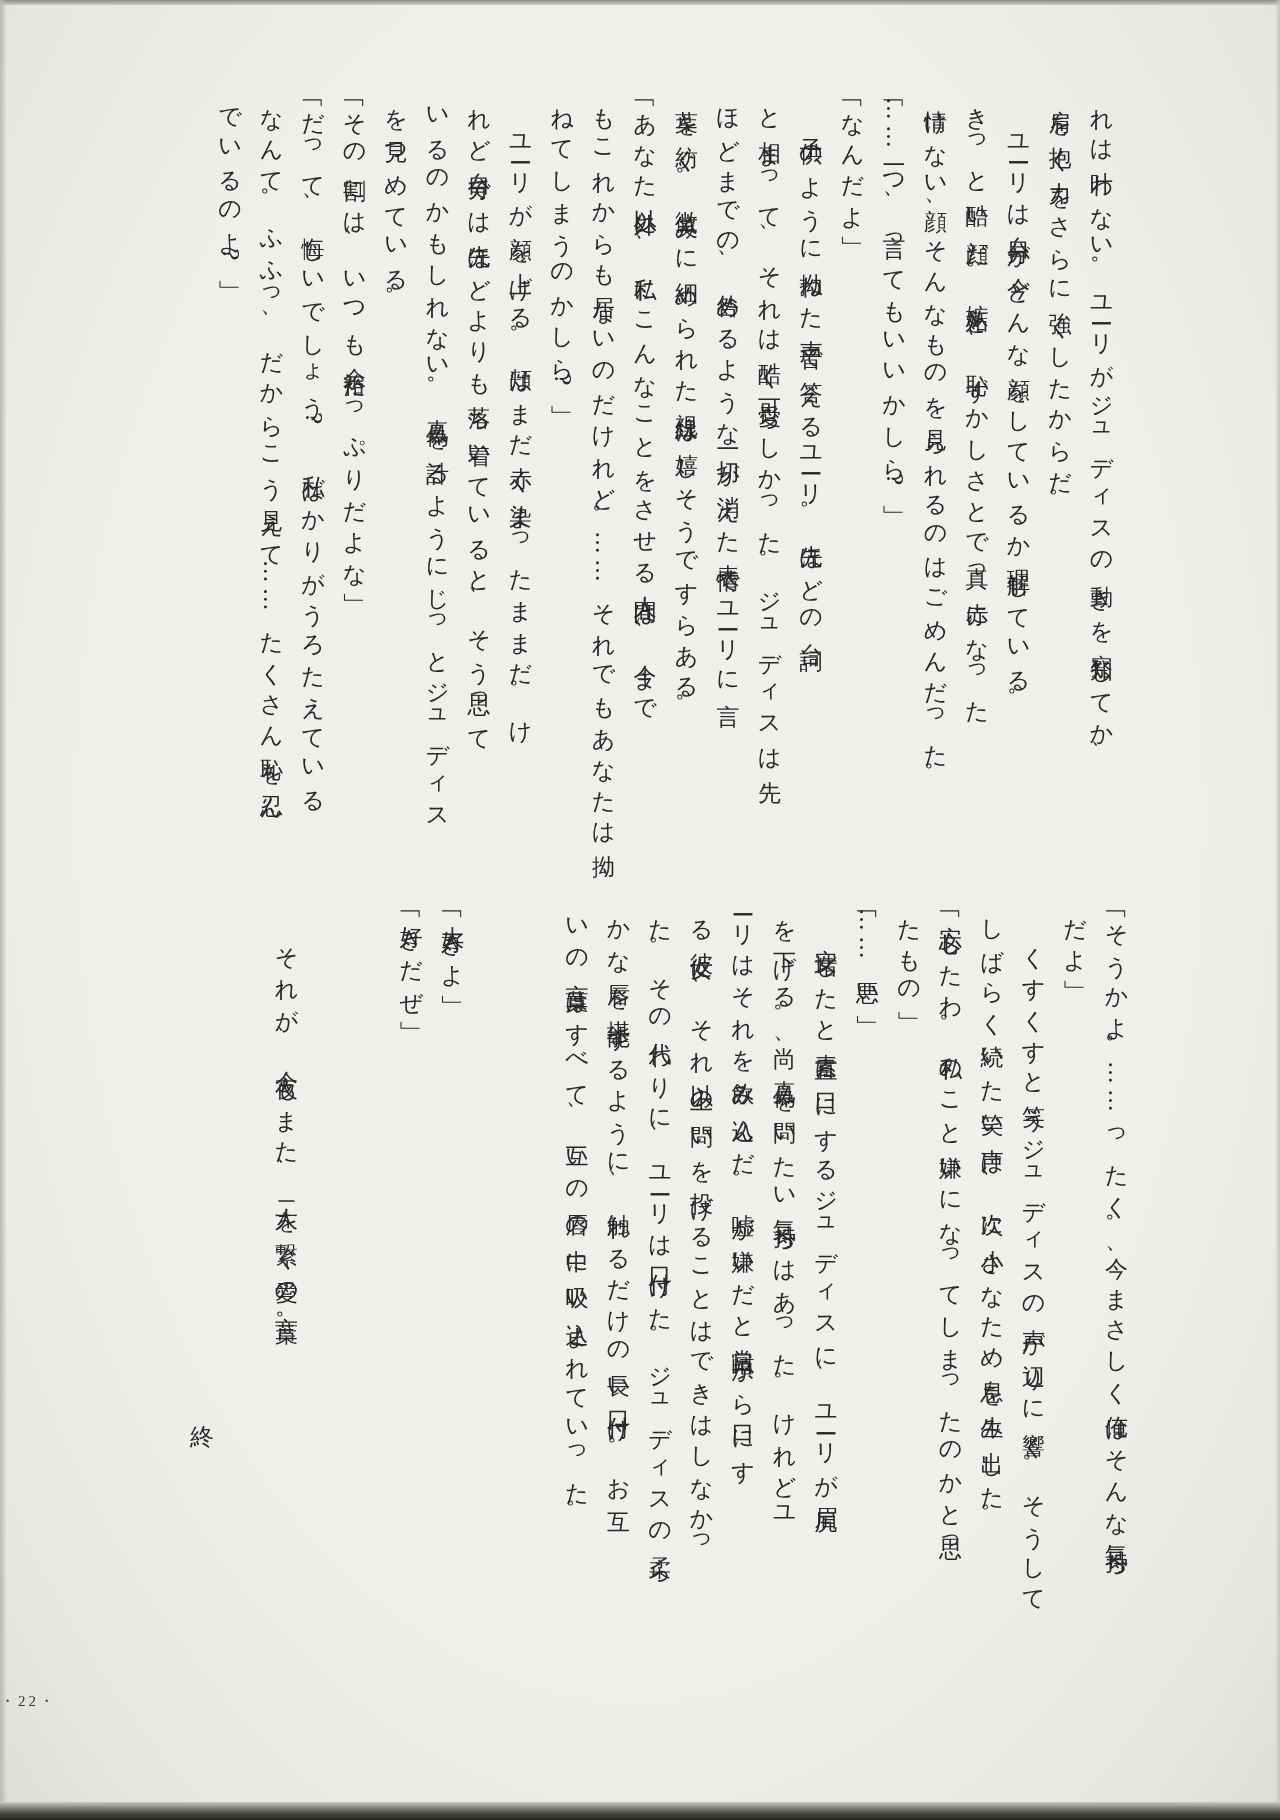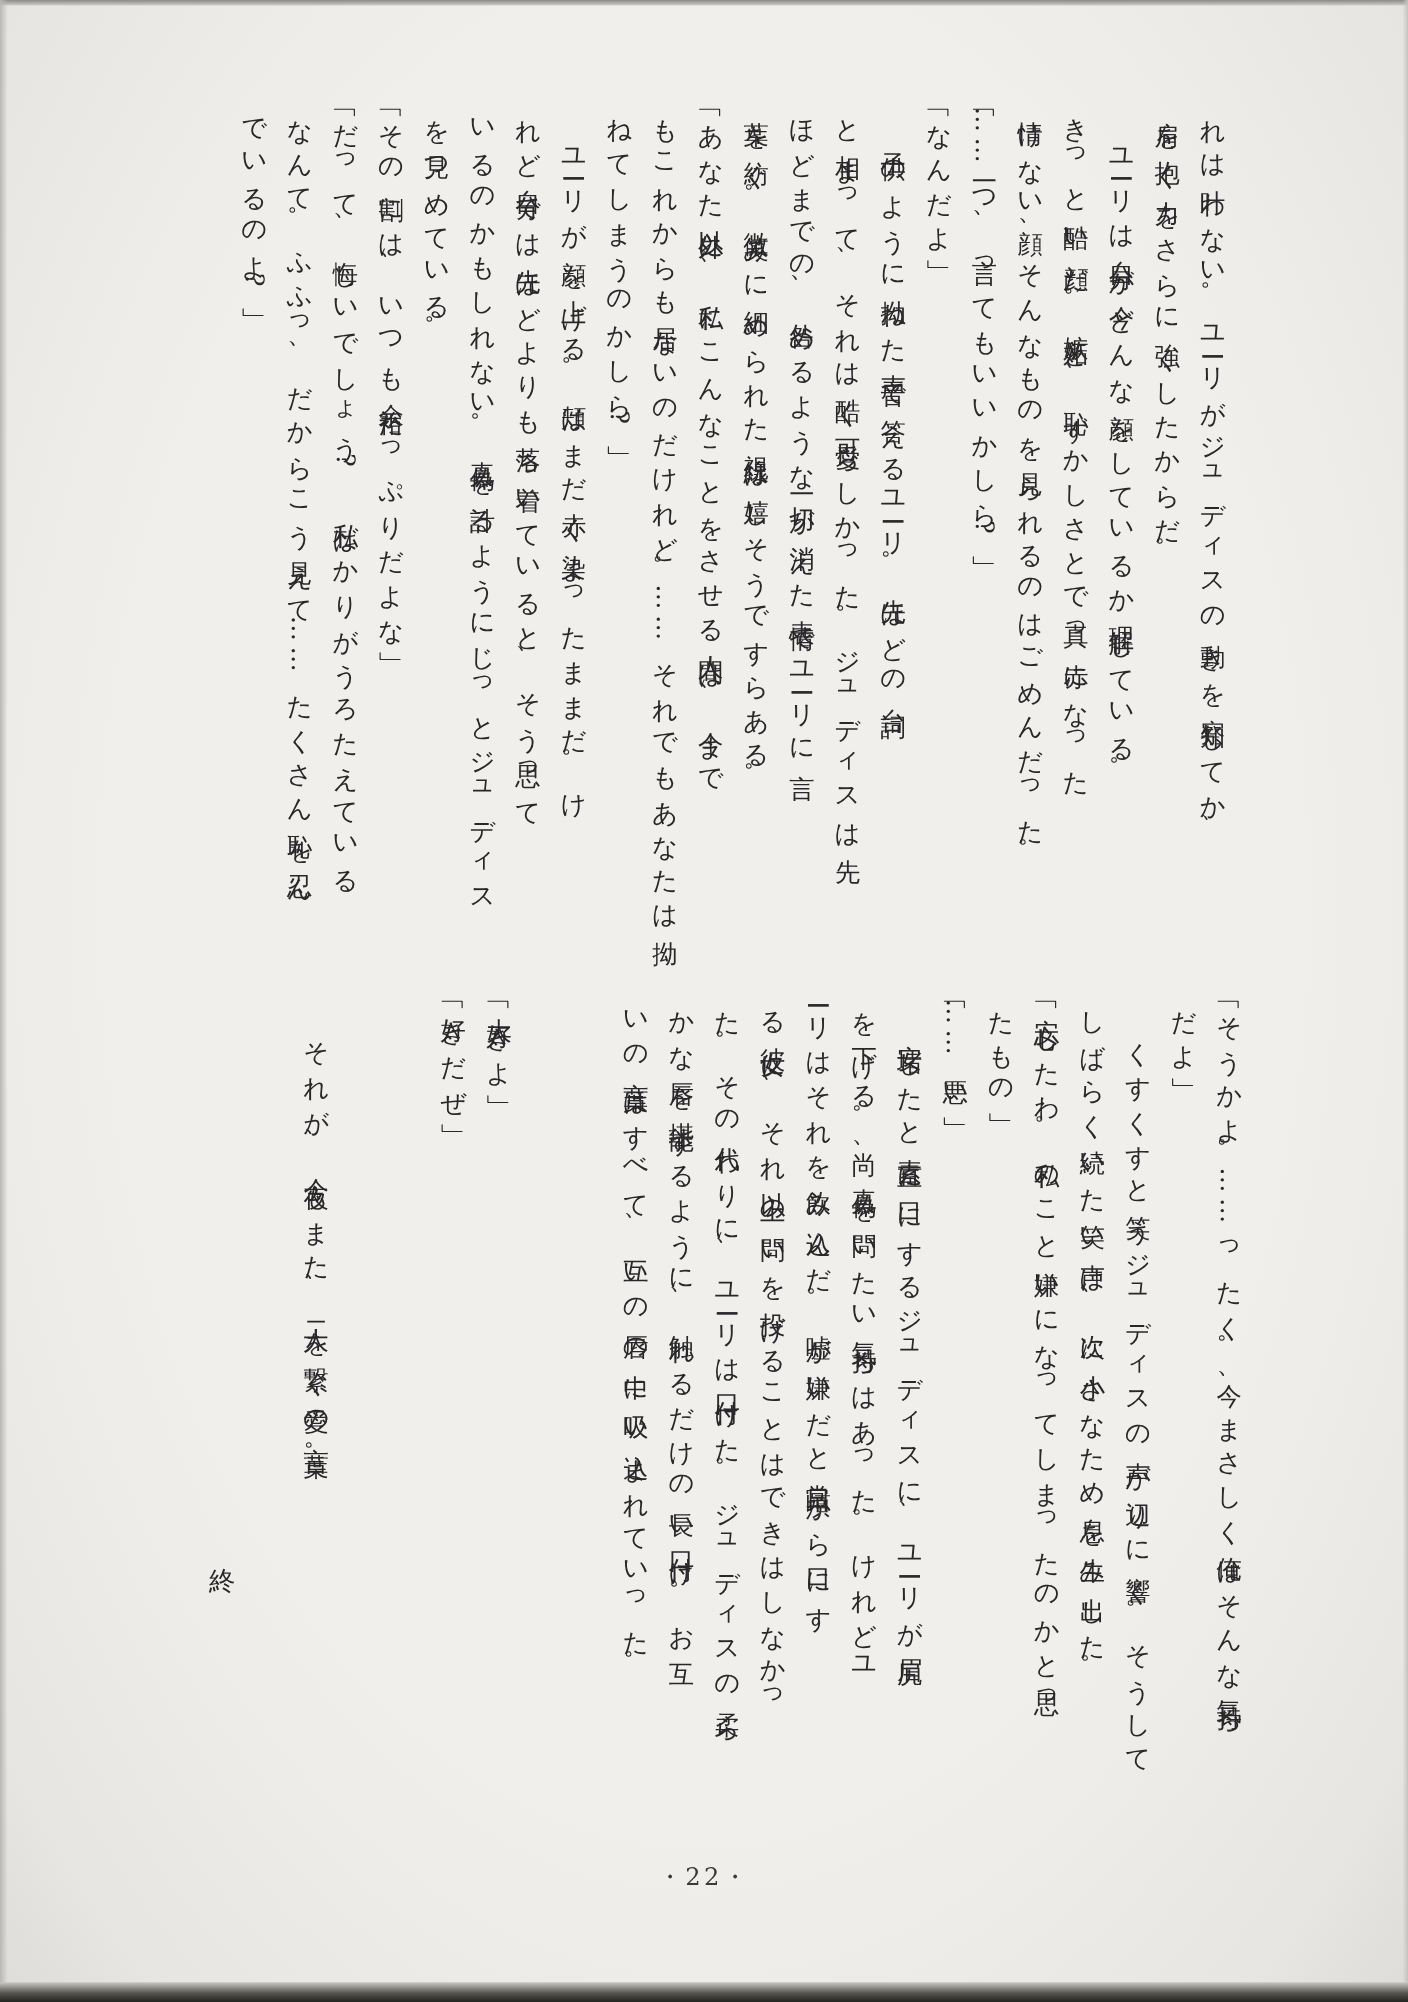--- a/index.html
+++ b/index.html
@@ -36,21 +36,21 @@
   .block-upper { top:92px;  right:158px; }
   .block-lower { top:903px; right:143px; }
 
   .end-mark {
     position:absolute; left:186px; top:1406px;
     font-size:24px; color:#28272a;
     writing-mode:vertical-rl;
   }
   .page-number {
     position:absolute; top:1692px; left:0; width:100%;
-    text-align:center; font-size:22px; letter-spacing:3px; color:#3a393c;
+    font-size:15px; letter-spacing:3px; color:#3a393c;font-family:Liberation Serif, serif;
   }
 </style>
 </head>
 <body>
 
 <div class="page">
   <div class="edge-top"></div>
   <div class="edge-left"></div>
   <div class="edge-right"></div>
 

